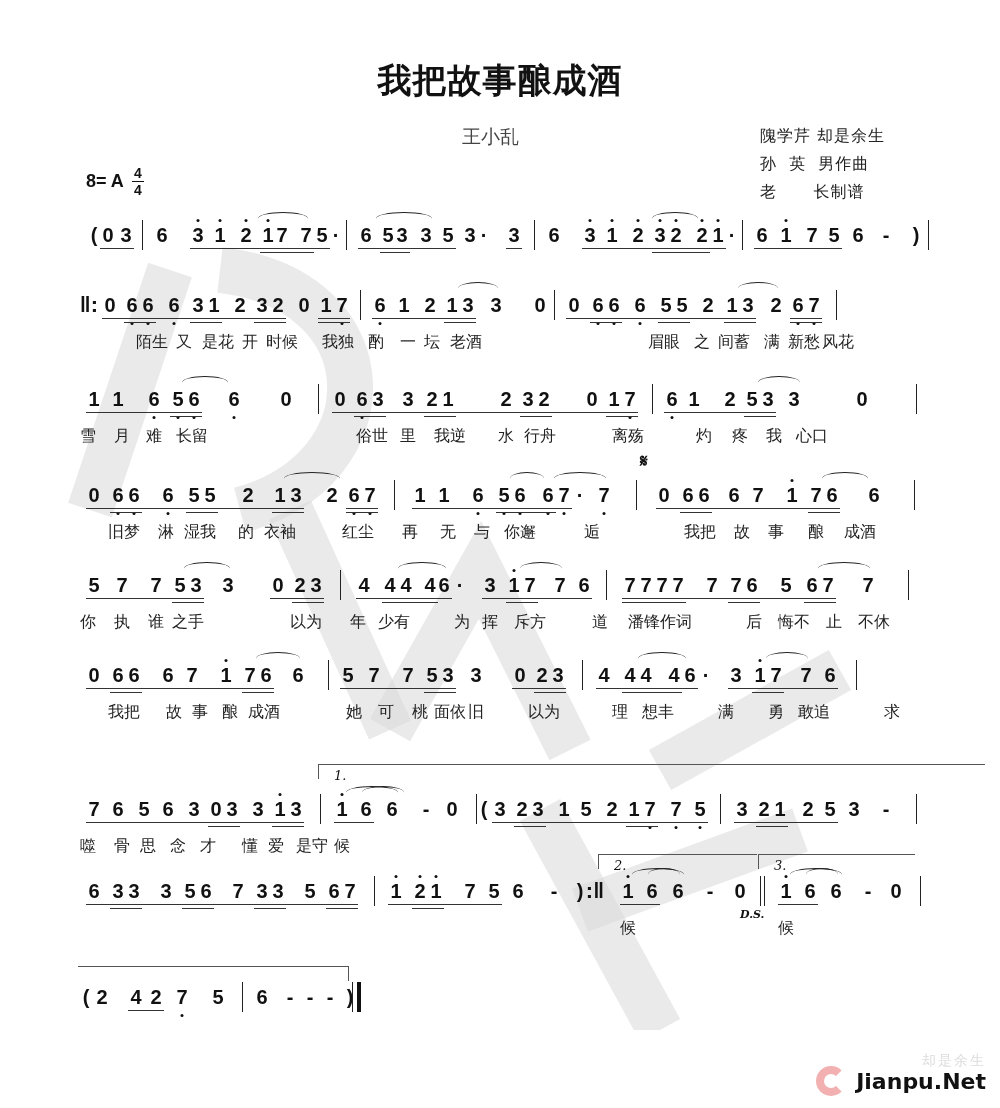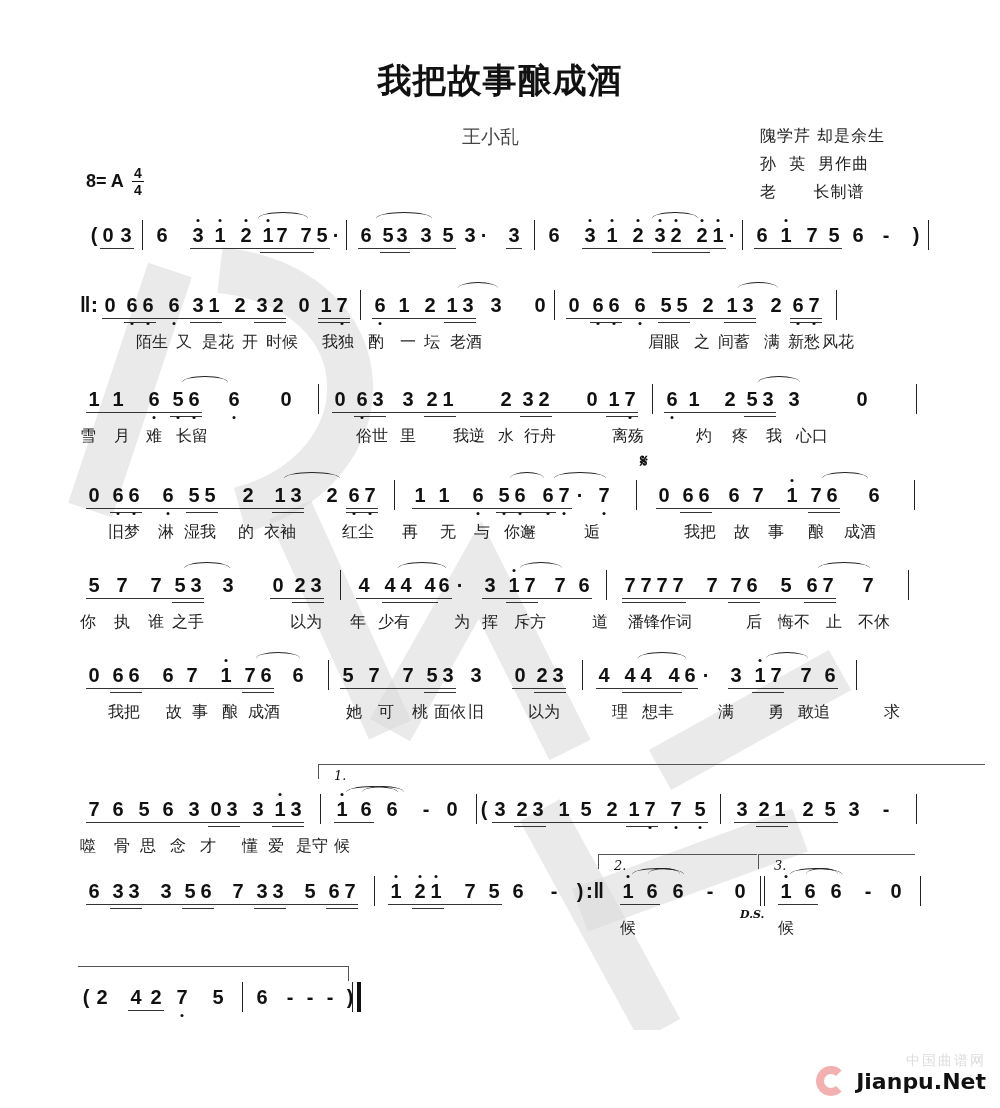--- a/index.html
+++ b/index.html
@@ -249,21 +249,21 @@
         <div class="slur" style="left: 104px; width: 46px; top: -12px;"></div>
         <div class="slur" style="left: 680px; width: 42px; top: -12px;"></div>
       </div>
       <div class="lyrics">
         <span class="ly" style="left: 2px;">雪</span>
         <span class="ly" style="left: 36px;">月</span>
         <span class="ly" style="left: 68px;">难</span>
         <span class="ly" style="left: 98px;">长留</span>
         <span class="ly" style="left: 278px;">俗世</span>
         <span class="ly" style="left: 322px;">里</span>
-        <span class="ly" style="left: 375px;">我逆</span>
+        <span class="ly" style="left: 356px;">我逆</span>
         <span class="ly" style="left: 420px;">水</span>
         <span class="ly" style="left: 446px;">行舟</span>
         <span class="ly" style="left: 534px;">离殇</span>
         <span class="ly" style="left: 618px;">灼</span>
         <span class="ly" style="left: 654px;">疼</span>
         <span class="ly" style="left: 688px;">我</span>
         <span class="ly" style="left: 718px;">心口</span>
       </div>
     </div>
     <div class="row" style="top: 484px;">
@@ -619,16 +619,16 @@
         <span class="tok" style="left: 224px;">-</span>
         <span class="tok" style="left: 244px;">-</span>
         <span class="tok" style="left: 264px;">)</span>
         <div class="barend" style="left: 274px;"></div>
         <div class="volta" style="left: 0px; width: 270px; top: -20px; border-left: none; border-right: 1.3px solid rgb(85, 85, 85);"></div>
       </div>
     </div>
   </div>
 
 <div class="logo">
-  <span class="faint">中国曲谱网</span>
+  <span class="faint">却是余生</span>
   <span class="c"></span>
   <span class="t">Jianpu.Net</span>
 </div>
 
 </body></html>

